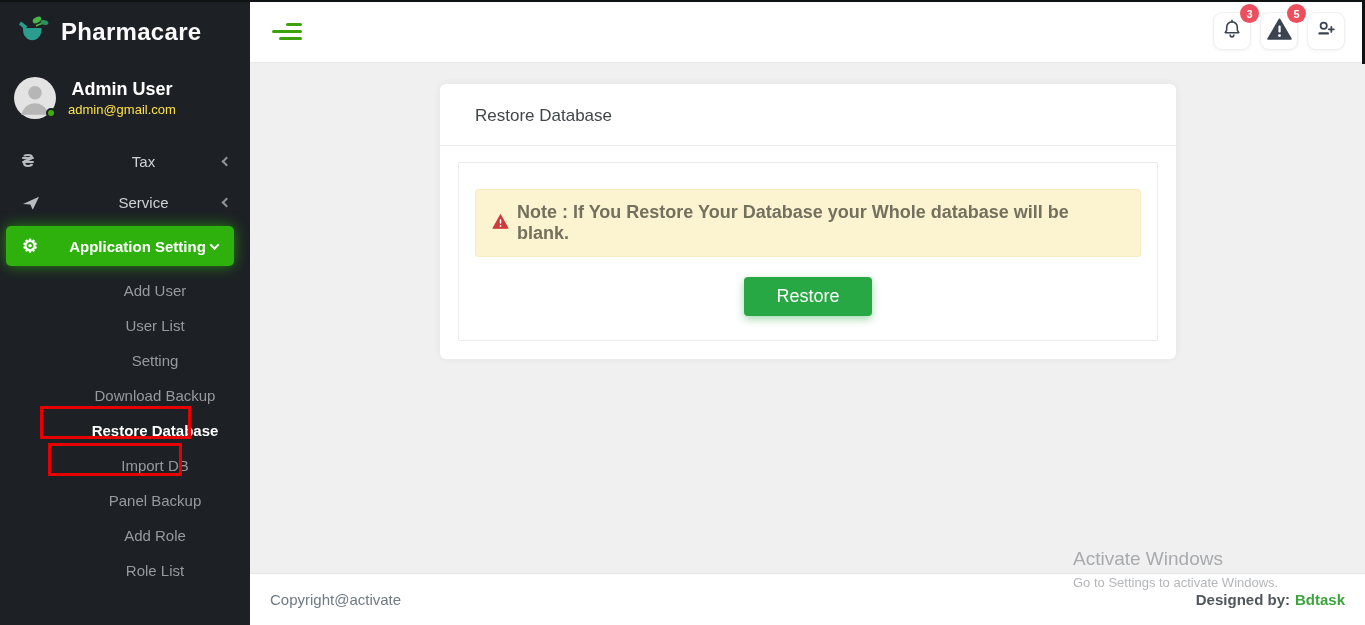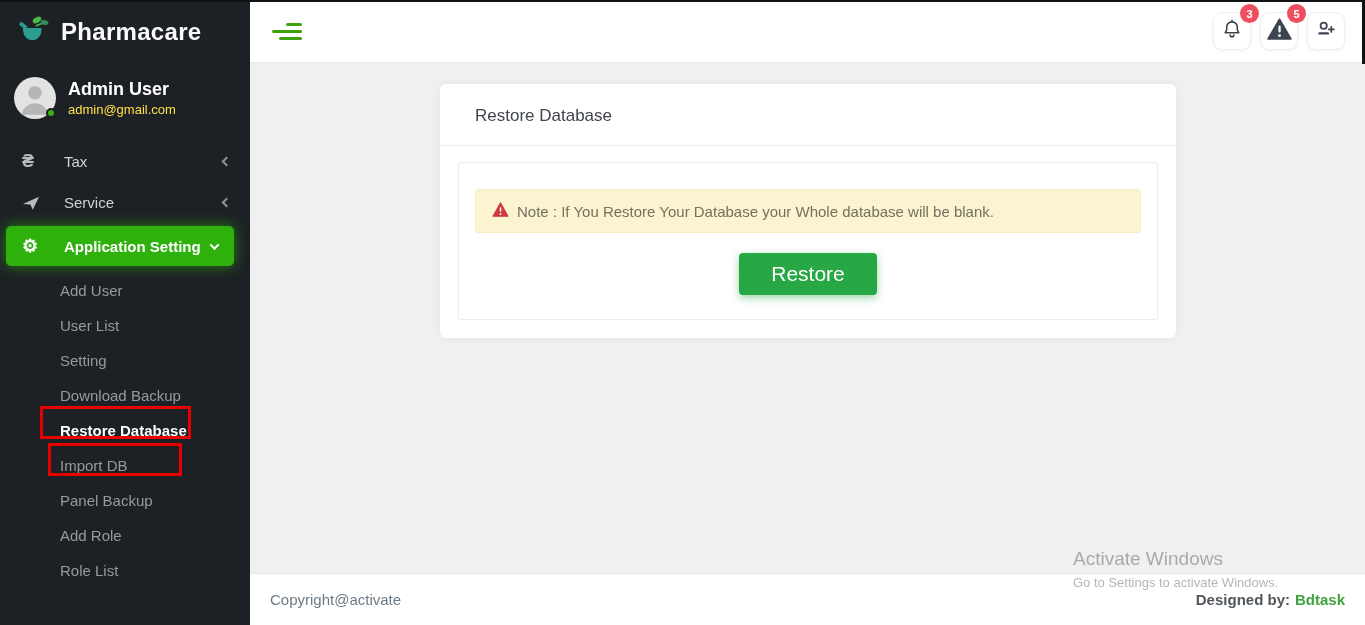--- a/index.html
+++ b/index.html
@@ -8,21 +8,21 @@
     position: relative;
     font-family: "Liberation Sans", sans-serif;
     background: #f0f0f0;
     overflow: hidden;
   }
   
   .top-edge { position:absolute; top:0; left:0; width:1365px; height:2px; background:#101314; z-index:40; }
   .right-edge { position:absolute; top:0; right:0; width:3px; height:64px; background:#101314; z-index:41; }
 
   
-  .sidebar { position:absolute; left:0; top:0; width:250px; height:625px; background:#1d2125; color:#cfd2d4; z-index:20; }
+  .sidebar { position:absolute; left:0; top:0; width:250px; height:625px; background:#1d2125; color:#cfd2d4; z-index:20;text-align:center; }
   .logo-row { display:flex; align-items:center; gap:9px; padding:13px 14px 10px 16px; }
   .logo-name { font-size:24px; font-weight:600; color:#fafafa; letter-spacing:.3px; }
   .user-row { display:flex; align-items:center; gap:12px; padding:16px 14px 12px; }
   .avatar-wrap { position:relative; width:42px; height:42px; }
   .avatar { width:42px; height:42px; border-radius:50%; overflow:hidden; }
   .status-dot { position:absolute; right:0px; bottom:1px; width:10px; height:10px; border-radius:50%; background:#3fae10; border:2px solid #1d2125; }
   .user-name { font-size:18px; font-weight:bold; color:#fff; }
   .user-email { font-size:13px; color:#fde047; margin-top:2px; }
 
   .nav { margin-top:10px; }
@@ -59,23 +59,23 @@
     position:relative; cursor:pointer; }
   .badge { position:absolute; top:-9px; right:-9px; min-width:19px; height:19px; padding:0 4px; border-radius:10px;
     background:#ee4f5e; color:#fff; font-size:11px; font-weight:bold; display:flex; align-items:center; justify-content:center; }
 
   .content { flex:1 1 auto; background:#f0f0f0; position:relative; }
   .card { position:absolute; left:190px; top:21px; width:736px; background:#fff; border-radius:6px; box-shadow:0 0 8px rgba(0,0,0,.06); }
   .card-header { padding:22px 35px 19px; border-bottom:1px solid #eaeaef; font-size:17px; color:#41464b; }
   .card-body { padding:16px 18px 18px; }
   .panel { border:1px solid #ececec; border-radius:2px; padding:26px 16px 24px; }
   .alert-note { background:#fcf3d1; border:1px solid #f8ecc2; border-radius:3px; padding:12px 16px;
-    display:flex; align-items:center; gap:8px; font-size:15px; color:#73705e; }
+    display:flex; align-items:center; gap:8px; font-size:18px; color:#73705e;font-weight:bold; }
   .btn-row { text-align:center; margin-top:20px; }
-  .btn-restore { display:inline-block; background:#28a745; color:#fff; font-size:21px; padding:9px 32px;
+  .btn-restore { display:inline-block; background:#28a745; color:#fff; font-size:18px; padding:9px 32px;
     border-radius:4px; border:none; cursor:pointer; box-shadow:0 3px 8px rgba(40,167,69,.45);
     font-family:"Liberation Sans", sans-serif; }
 
   .watermark { position:absolute; left:1073px; top:548px; z-index:25; pointer-events:none; }
   .wm-1 { font-size:19px; color:#a8aaad; }
   .wm-2 { font-size:13px; color:#b4b6b9; margin-top:5px; }
 
   .footer { height:52px; background:#fff; border-top:1px solid #e5e5e5; display:flex; align-items:center;
     padding:0 20px; flex:0 0 auto; font-size:15px; color:#6e7a84; }
   .designed { margin-left:auto; color:#4f565c; font-weight:bold; }

